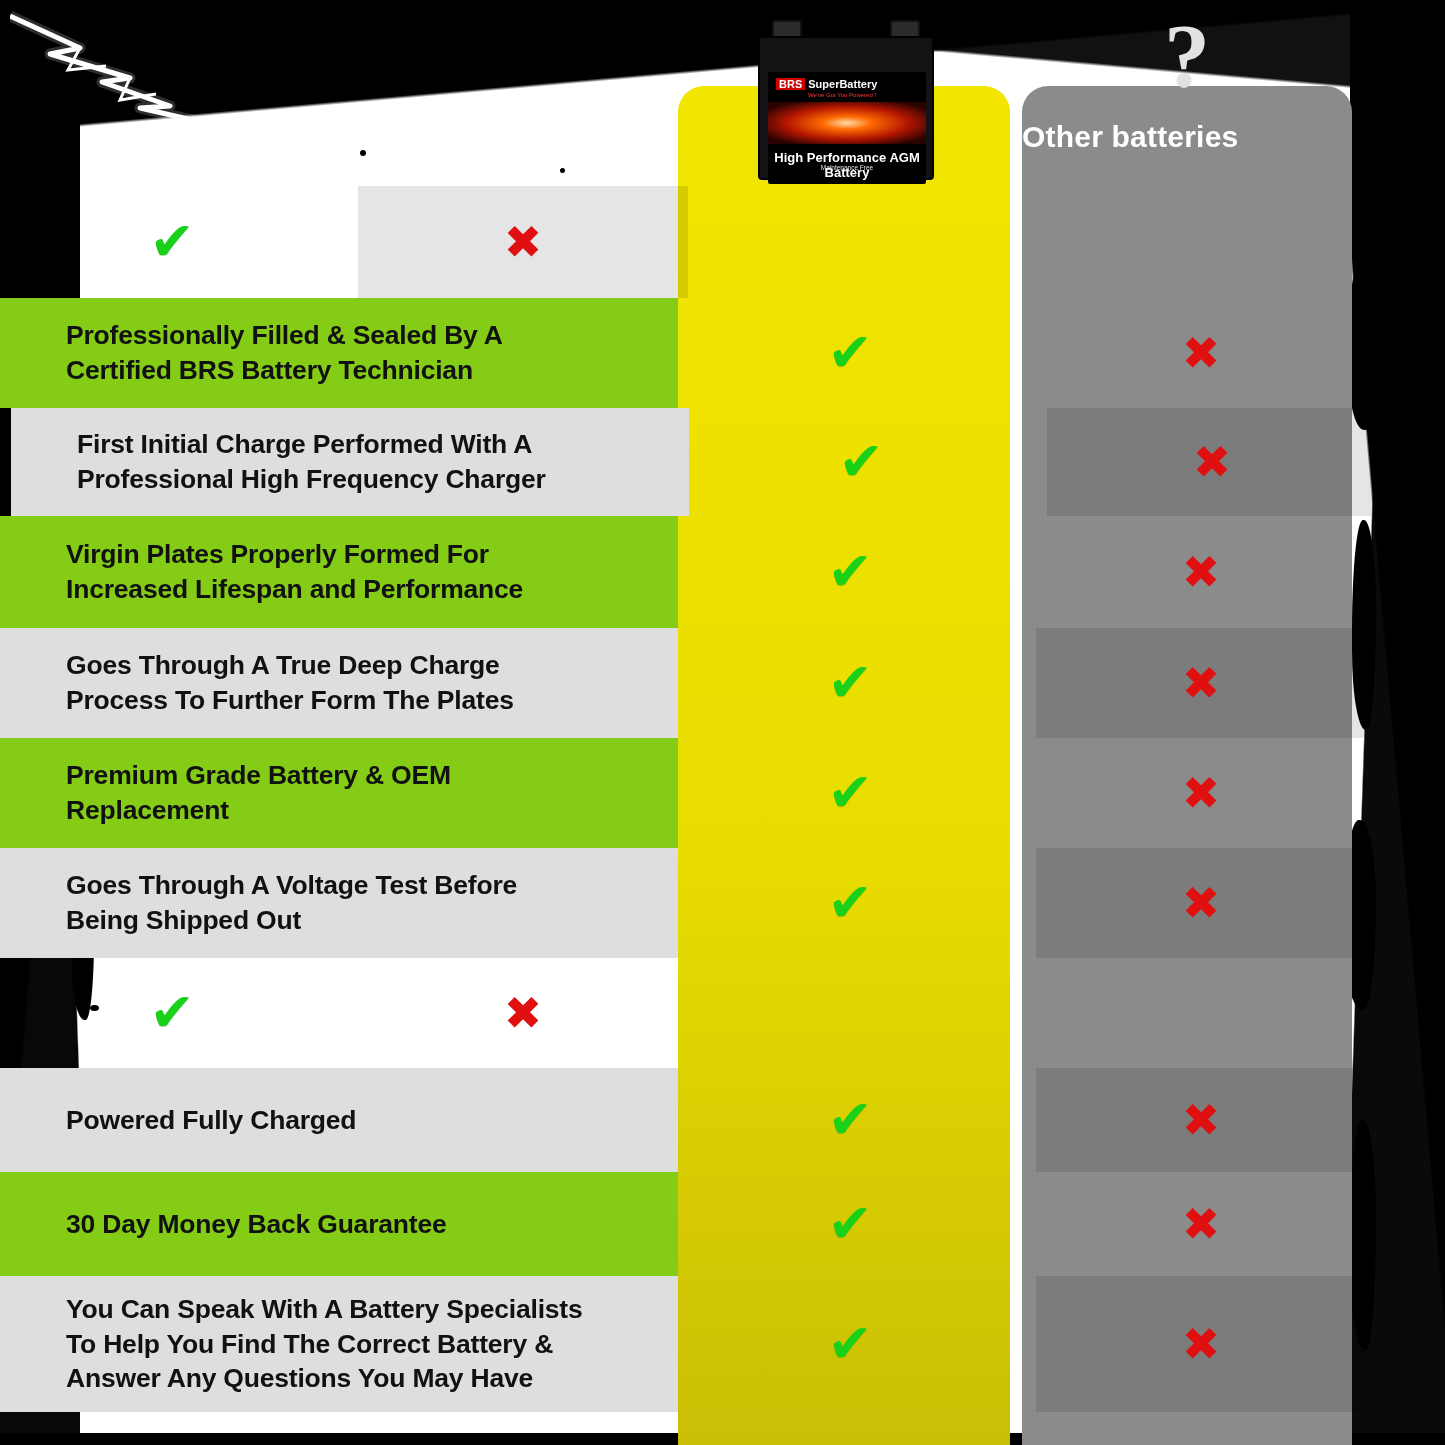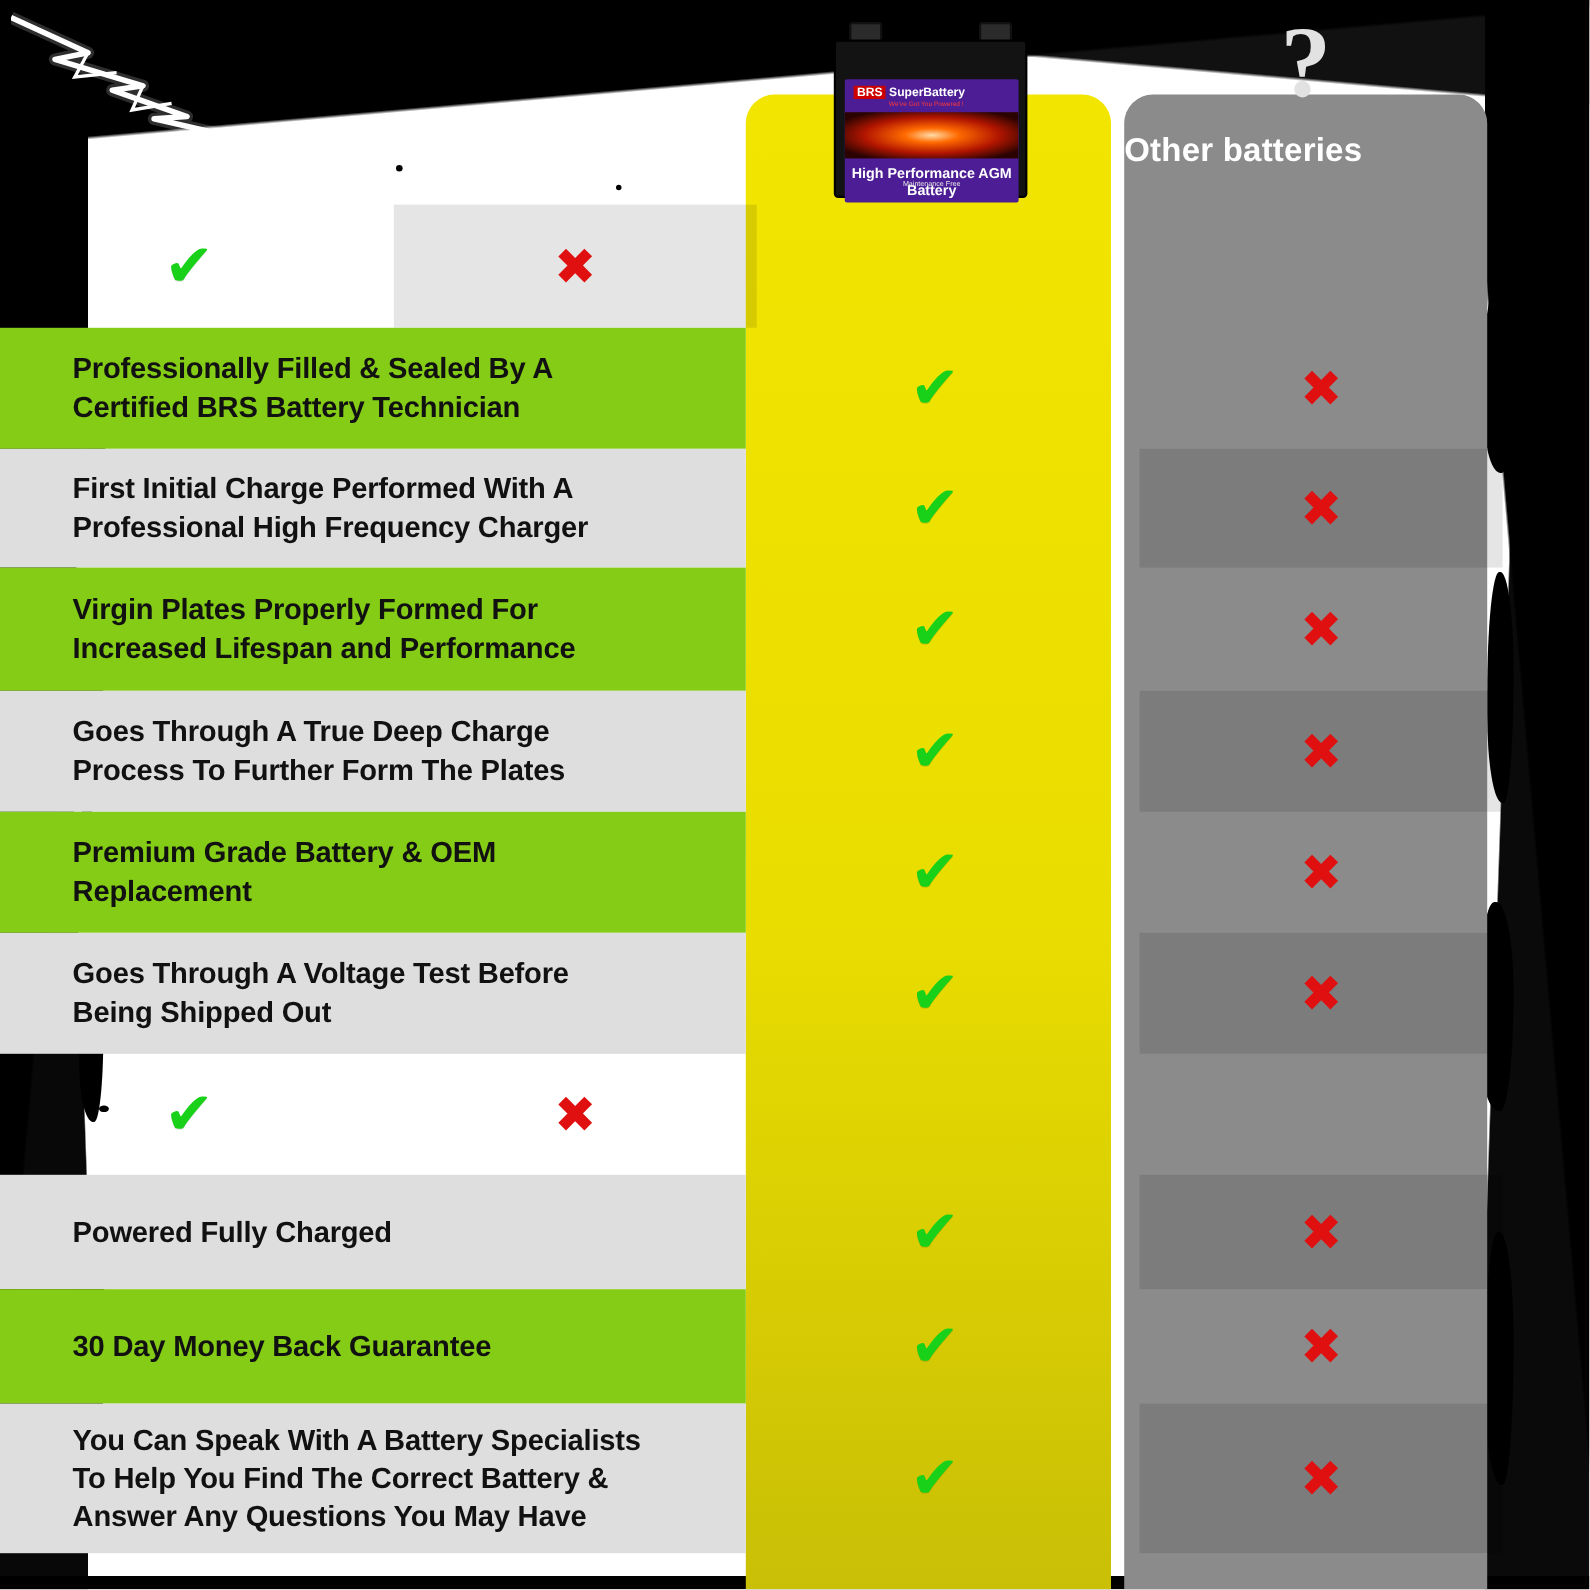--- a/index.html
+++ b/index.html
@@ -149,21 +149,21 @@
     background: #2b2b2b;
     border: 2px solid #111;
     border-radius: 3px;
   }
   .bat-term.l { left: 14px; }
   .bat-term.r { right: 14px; }
   .bat-label {
     position: absolute;
     left: 8px; top: 34px;
     width: 158px; height: 112px;
-    background: #4c1d95;
+    background: #000000;
     border-radius: 2px;
     overflow: hidden;
   }
   .bat-brand {
     position: absolute;
     left: 8px; top: 6px;
     font-size: 11px;
     color: #ffffff;
     font-weight: bold;
     font-family: "Liberation Sans", sans-serif;
@@ -334,21 +334,21 @@
           <div class="cell-feature">
             <div class="feature-text">Professionally Filled &amp; Sealed By A<br>Certified BRS Battery Technician</div>
           </div>
           <div class="cell-mark">
             <span class="check">✔</span>
           </div>
           <div class="cell-mark gray">
             <span class="cross">✖</span>
           </div>
         </div>
-        <div class="row shade" style="height: 108px;">
+        <div class="row shade" style="height: 108px; padding-left: 11px;">
           <div class="cell-feature">
             <div class="feature-text">First Initial Charge Performed With A<br>Professional High Frequency Charger</div>
           </div>
           <div class="cell-mark">
             <span class="check">✔</span>
           </div>
           <div class="cell-mark gray">
             <span class="cross">✖</span>
           </div>
         </div>

